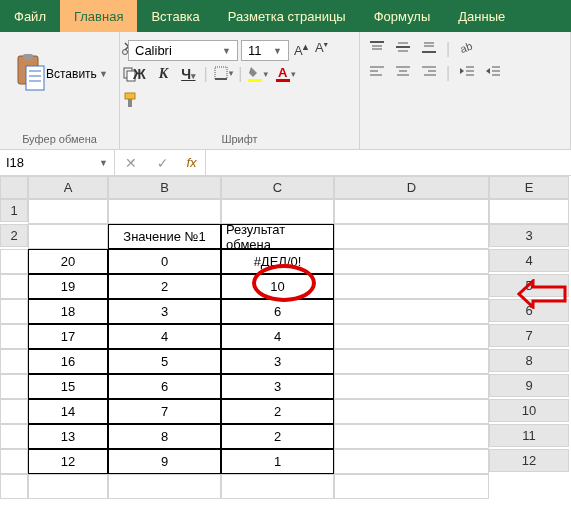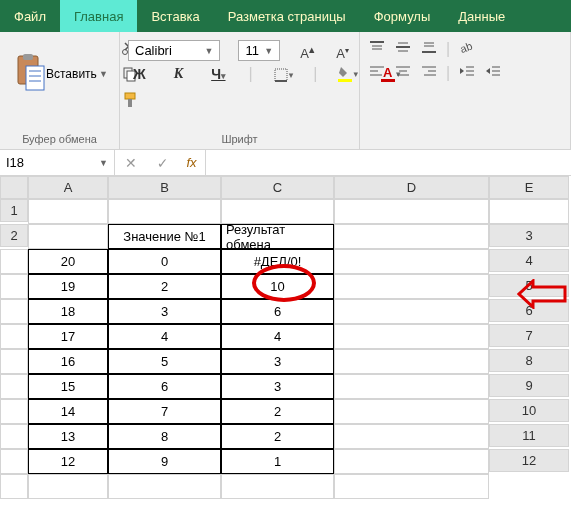--- a/index.html
+++ b/index.html
@@ -1,30 +1,30 @@
 <!DOCTYPE html>
 <html><head>
 <meta charset="utf-8">
 <style>
 *{box-sizing:border-box;margin:0;padding:0;font-family:'Segoe UI',Tahoma,sans-serif}
 body{background:#fff;width:571px;height:530px;overflow:hidden;position:relative}
 .tabs{display:flex;background:#217346;height:32px;align-items:stretch}
 .tab{padding:0 14px;color:#fef9c3;font-size:13px;display:flex;align-items:center;cursor:pointer}
-.tab.active{background:#5eead4;color:#217346}
+.tab.active{background:#fdba74;color:#217346}
 .ribbon{background:#f1f1f1;border-bottom:1px solid #d4d4d4;display:flex;height:118px}
 .ribbon-group{border-right:1px solid #d4d4d4;padding:4px 8px 2px 8px;display:flex;flex-direction:column;justify-content:space-between}
 .ribbon-group-label{font-size:11px;color:#666;text-align:center;padding:2px 0}
 .clipboard-area{display:flex}
 .paste-btn{display:flex;flex-direction:row;align-items:center;justify-content:center;padding:0 6px;cursor:pointer}
 .paste-icon-big{width:32px;height:38px;margin-bottom:2px;position:relative}
 .paste-label{font-size:12px;display:flex;align-items:center;gap:2px}
 .mini-btns{display:flex;flex-direction:column;justify-content:space-around;padding:2px 6px;gap:6px}
 .mini-btn{width:20px;height:20px;cursor:pointer;display:flex;align-items:center;justify-content:center}
 .font-area{display:flex;flex-direction:column;gap:4px;padding:4px 0}
-.font-row{display:flex;gap:18px;align-items:flex-end}
+.font-row{display:flex;gap:3px;align-items:flex-start}
 .font-name{border:1px solid #ababab;background:#fff;padding:2px 6px;font-size:13px;width:110px;display:flex;justify-content:space-between;align-items:center}
 .font-size{border:1px solid #ababab;background:#fff;padding:2px 6px;font-size:13px;width:48px;display:flex;justify-content:space-between;align-items:center}
 .aa-btn{font-size:13px;color:#444;cursor:pointer;padding:0 2px}
 .fmt-btn{font-size:14px;font-weight:bold;padding:1px 5px;cursor:pointer;color:#333}
 .fmt-btn.italic{font-style:italic;font-family:serif}
 .fmt-btn.underline{text-decoration:underline}
 .border-btn,.fill-btn,.color-btn{display:flex;align-items:center;cursor:pointer;padding:0 2px}
 .align-area{display:flex;flex-direction:column;gap:6px;padding:4px 0}
 .align-row{display:flex;gap:8px}
 .align-btn{width:18px;height:14px;cursor:pointer}

